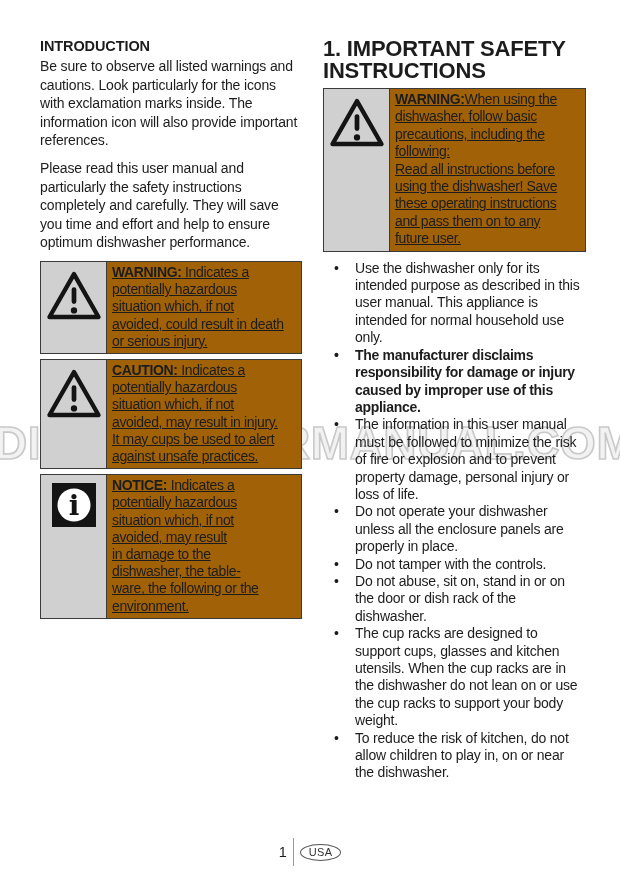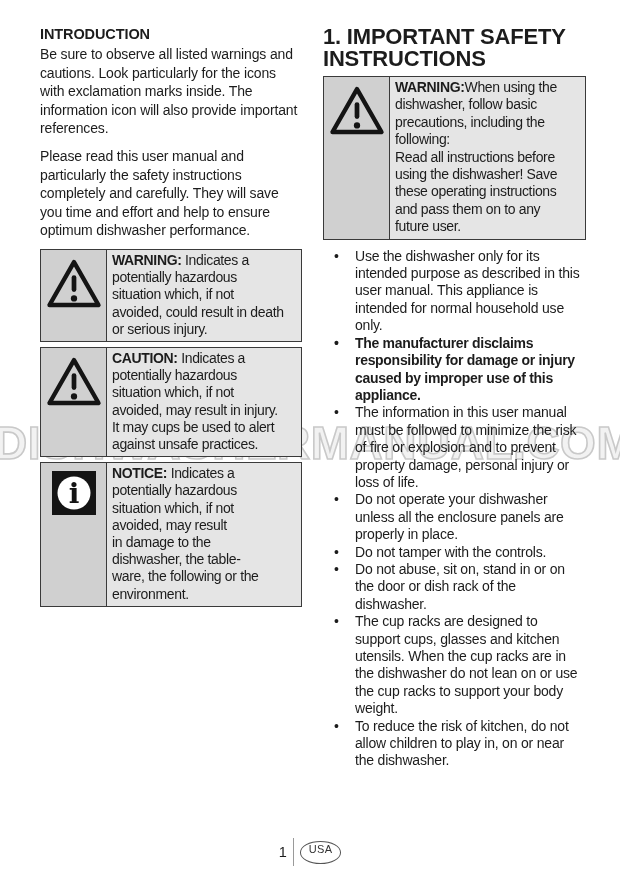--- a/index.html
+++ b/index.html
@@ -17,35 +17,35 @@
   .watermark {
     position:absolute; top:416px; left:-6px; z-index:0;
     font-size:46px; font-weight:bold; white-space:nowrap;
     color:#f2f2f2;
     -webkit-text-stroke:1.6px #c9c9c9;
     letter-spacing:0.5px;
     user-select:none;
   }
 
   .columns {
-    position:absolute; top:26px; left:40px; z-index:1;
+    position:absolute; top:38px; left:40px; z-index:1;
     display:flex; gap:21px; width:546px;
   }
   .col-left  { width:266px; }
   .col-right { width:267px; }
 
   .intro-heading { font-size:14.5px; font-weight:bold; margin-bottom:3px; letter-spacing:-0.1px; }
   .para { font-size:14px; line-height:18.6px; letter-spacing:-0.15px; margin-bottom:9px; }
   .para + .para { margin-top:0; }
 
   .section-title { font-size:22px; font-weight:bold; line-height:22px; margin-bottom:6px; letter-spacing:-0.2px; }
 
   .alert-box {
-    display:flex; border:1px solid #3a3a3a; background:#e5e5e5;
-    margin-bottom:5px; position:relative; z-index:1;
+    display:flex; border:1px solid #3a3a3a; background:#a16207;
+    margin-bottom:5px; position:relative; z-index:1;text-decoration:underline;
   }
   .alert-icon-cell {
     width:66px; flex-shrink:0; background:#d0d0d0;
     border-right:1px solid #3a3a3a;
     display:flex; justify-content:center; align-items:flex-start;
     padding-top:8px;
   }
   .alert-text {
     padding:2px 4px 3px 5px;
     font-size:14px; line-height:17.2px; letter-spacing:-0.35px;
@@ -66,21 +66,21 @@
   .bullets li.bold { font-weight:bold; letter-spacing:-0.3px; }
 
   .footer {
     position:absolute; left:0; bottom:14px; width:620px; z-index:1;
     display:flex; justify-content:center; align-items:center; gap:0;
   }
   .page-number { font-size:14.5px; margin-right:6px; }
   .footer-divider { width:1px; height:28px; background:#9a9a9a; margin-right:6px; }
   .region-badge {
     border:1px solid #555; border-radius:50%;
-    padding:1px 8px 8px 8px; font-size:11px; letter-spacing:0.3px; color:#333;
+    padding:1px 8px 2px 8px; font-size:11px; letter-spacing:0.3px; color:#333;
   }
 
   svg { display:block; }
 </style>
 </head>
 <body>
 
 <div class="page">
 
   <div class="watermark">DISHWASHERMANUAL.COM</div>

